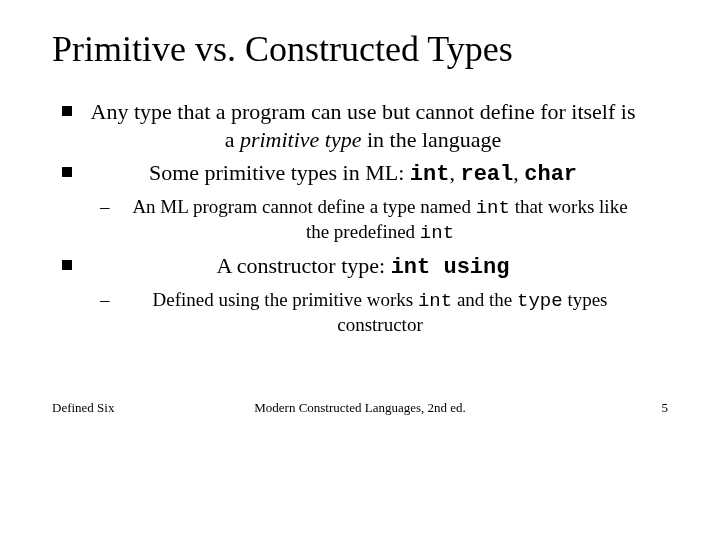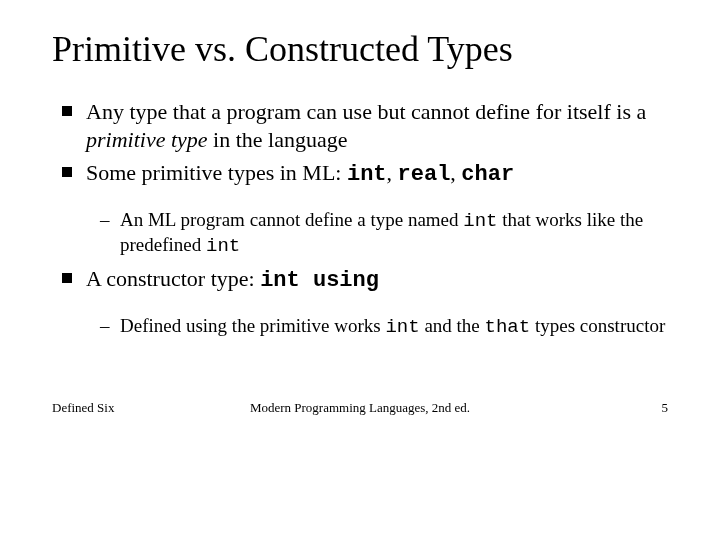--- a/index.html
+++ b/index.html
@@ -1,26 +1,26 @@
 <!DOCTYPE html>
 <html><head>
 <meta charset="utf-8">
 <style>
   * { margin: 0; padding: 0; box-sizing: border-box; }
   html, body { width: 720px; height: 540px; background: #fff; font-family: "Times New Roman", Times, serif; color: #000; }
-  .slide { width: 720px; height: 436px; position: relative; padding: 28px 52px 0 52px; }
+  .slide { width: 720px; height: 436px; position: relative; padding: 28px 80px 0 52px; }
   .title { font-size: 36px; font-weight: normal; margin-bottom: 28px; }
   .body { font-size: 22px; line-height: 1.25; }
   ul.level1 { list-style: none; padding-left: 4px; }
-  ul.level1 > li { position: relative; padding-left: 30px; margin-bottom: 6px; }
+  ul.level1 > li { position: relative; padding-left: 30px; margin-bottom: 6px; text-align: center; }
   ul.level1 > li::before {
     content: ""; position: absolute; left: 6px; top: 8px;
     width: 10px; height: 10px; background: #000;
   }
-  ul.level2 { list-style: none; padding-left: 10px; margin-top: 19px; margin-bottom: 4px; }
+  ul.level2 { list-style: none; padding-left: 10px; margin-top: 6px; margin-bottom: 4px; }
   ul.level2 > li { position: relative; padding-left: 24px; font-size: 19px; margin-bottom: 6px; }
   ul.level2 > li::before {
     content: "–"; position: absolute; left: 4px; top: 0;
   }
   .italic { font-style: italic; }
   .code { font-family: "Courier New", Courier, monospace; }
   .bcode { font-family: "Courier New", Courier, monospace; font-weight: bold; }
   .footer {
     position: absolute; bottom: 20px; left: 0; width: 720px;
     font-size: 13px; padding: 0 52px;
@@ -49,26 +49,26 @@
           <li>
             <span>An ML program cannot define a type named </span><span class="code">int</span><span> that works like the predefined </span><span class="code">int</span>
           </li>
         </ul>
       </li>
 
       <li>
         <span>A constructor type: </span><span class="bcode">int using</span>
         <ul class="level2">
           <li>
-            <span>Defined using the primitive works </span><span class="code">int</span><span> and the </span><span class="code">that</span><span> types constructor</span>
+            <span>Defined using the primitive works </span><span class="code">int</span><span> and the </span><span class="code">type</span><span> types constructor</span>
           </li>
         </ul>
       </li>
 
     </ul>
   </div>
 
   <div class="footer">
-    <span class="center">Modern Programming Languages, 2nd ed.</span>
+    <span class="center">Modern Constructed Languages, 2nd ed.</span>
     <span>Defined Six</span>
     <span class="right">5</span>
   </div>
 </div>
 
 </body></html>

